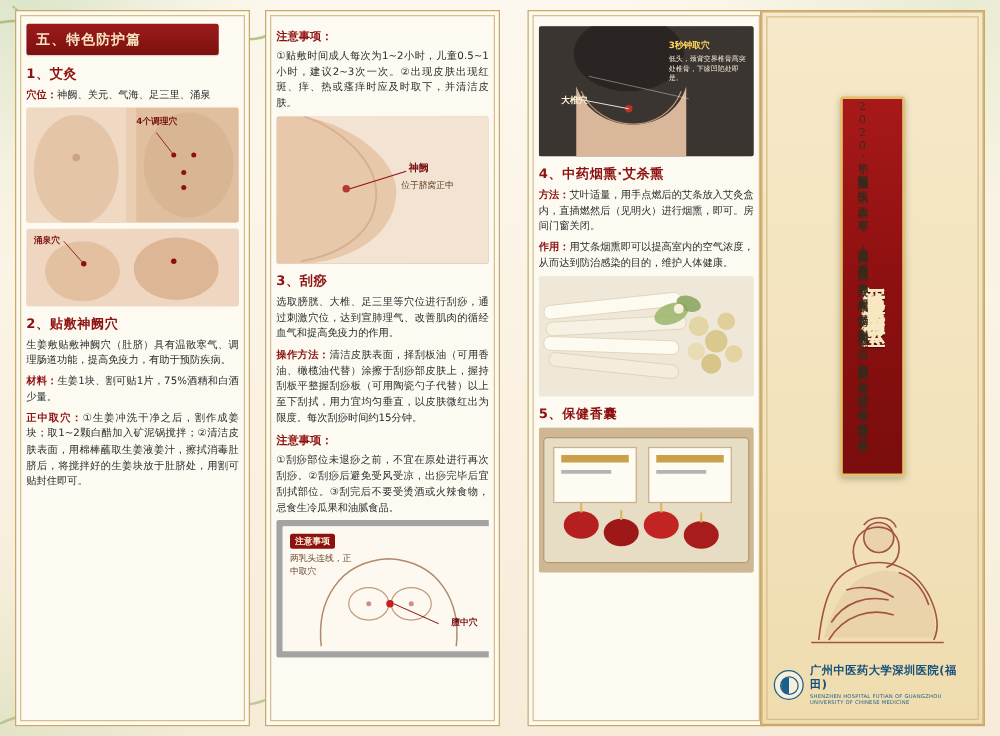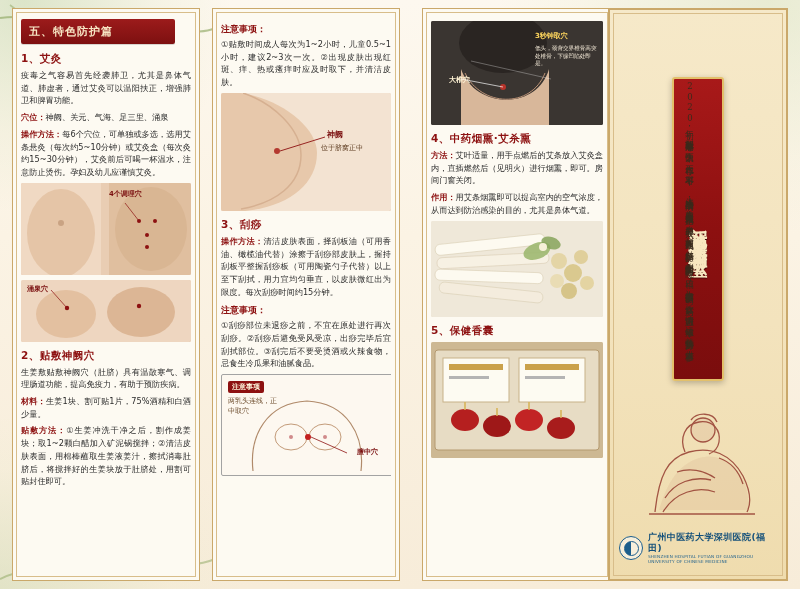--- a/index.html
+++ b/index.html
@@ -274,26 +274,22 @@
   <div class="bee" style="left:717px;top:52px;"></div>
   <div class="bee" style="left:741px;top:73px;transform:rotate(15deg)"></div>
 
   <div class="panel p1">
     <div class="panel-inner"></div>
     <div class="content">
 
       <div class="section-banner">五、特色防护篇</div>
 
       <div class="h-item">1、艾灸</div>
-      <p class="body">疫毒之气容易首先经袭肺卫，尤其是鼻体气道、肺虚者，通过艾灸可以温阳扶正，增强肺卫和脾胃功能。</p>
       <p class="body">
         <span class="lbl">穴位：</span><span>神阙、关元、气海、足三里、涌泉</span>
-      </p>
-      <p class="body">
-        <span class="lbl">操作方法：</span><span>每6个穴位，可单独或多选，选用艾条悬灸（每次约5~10分钟）或艾灸盒（每次灸约15~30分钟），艾灸前后可喝一杯温水，注意防止烫伤。孕妇及幼儿应谨慎艾灸。</span>
       </p>
 
       <div class="img skin" style="height:92px;">
         <svg viewBox="0 0 170 92" style="width:100%;height:100%">
           <rect width="170" height="92" fill="#e9cdb3"></rect>
           <path d="M0,0 L80,0 L80,92 L0,92 Z" fill="#f0d9c3"></path>
           <ellipse cx="40" cy="50" rx="34" ry="44" fill="#e5c5a7"></ellipse>
           <ellipse cx="40" cy="40" rx="3" ry="3" fill="#c9a383"></ellipse>
           <path d="M88,0 L170,0 L170,92 L88,92 Z" fill="#e0bf9f"></path>
           <ellipse cx="130" cy="46" rx="36" ry="42" fill="#d9b693"></ellipse>
@@ -317,21 +313,21 @@
         </svg>
         <div class="cap" style="left:6px;top:4px;text-align:center;">涌泉穴</div>
       </div>
 
       <div class="h-item">2、贴敷神阙穴</div>
       <p class="body">生姜敷贴敷神阙穴（肚脐）具有温散寒气、调理肠道功能，提高免疫力，有助于预防疾病。</p>
       <p class="body">
         <span class="lbl">材料：</span><span>生姜1块、割可贴1片，75%酒精和白酒少量。</span>
       </p>
       <p class="body">
-        <span class="lbl">贴敷方法：</span><span>①生姜冲洗干净之后，割作成姜块；取1~2颗白醋加入矿泥锅搅拌；②清洁皮肤表面，用棉棒蘸取生姜液姜汁，擦拭消毒肚脐后，将搅拌好的生姜块放于肚脐处，用割可贴封住即可。</span>
+        <span class="lbl">正中取穴：</span><span>①生姜冲洗干净之后，割作成姜块；取1~2颗白醋加入矿泥锅搅拌；②清洁皮肤表面，用棉棒蘸取生姜液姜汁，擦拭消毒肚脐后，将搅拌好的生姜块放于肚脐处，用割可贴封住即可。</span>
       </p>
     </div>
   </div>
 
   <div class="panel p2">
     <div class="panel-inner"></div>
     <div class="content">
 
       <div class="note-title">注意事项：</div>
       <p class="body">①贴敷时间成人每次为1~2小时，儿童0.5~1小时，建议2~3次一次。②出现皮肤出现红斑、痒、热或瘙痒时应及时取下，并清洁皮肤。</p>
@@ -342,27 +338,28 @@
           <path d="M20,0 C60,6 96,34 96,60 C96,92 66,114 24,118 L0,118 L0,0 Z" fill="#e7c8ab"></path>
           <path d="M22,0 C52,10 80,36 80,62 C80,92 54,110 20,116" fill="none" stroke="#d6b091" stroke-width="1.5"></path>
           <circle cx="56" cy="58" r="3" fill="#b4392f"></circle>
           <line x1="59" y1="58" x2="104" y2="44" stroke="#8d1111" stroke-width=".9"></line>
         </svg>
         <div class="cap" style="left:106px;top:36px;font-size:8px">神阙</div>
         <div class="cap" style="left:100px;top:50px;font-weight:normal;color:#5c3a1e">位于脐窝正中</div>
       </div>
 
       <div class="h-item">3、刮痧</div>
+      <p class="body">选取膀胱、大椎、足三里等穴位进行刮痧，通过刺激穴位，达到宣肺理气、改善肌肉的循经血气和提高免疫力的作用。</p>
       <p class="body">
         <span class="lbl">操作方法：</span><span>清洁皮肤表面，择刮板油（可用香油、橄榄油代替）涂擦于刮痧部皮肤上，握持刮板平整握刮痧板（可用陶瓷勺子代替）以上至下刮拭，用力宜均匀垂直，以皮肤微红出为限度。每次刮痧时间约15分钟。</span>
       </p>
       <div class="note-title">注意事项：</div>
       <p class="body">①刮痧部位未退痧之前，不宜在原处进行再次刮痧。②刮痧后避免受风受凉，出痧完毕后宜刮拭部位。③刮完后不要受烫酒或火辣食物，忌食生冷瓜果和油腻食品。</p>
 
-      <div class="img" style="height:100px;background:#fdf7ef;border:1px solid #a3a3a3;">
+      <div class="img" style="height:100px;background:#fdf7ef;border:5px solid #a3a3a3;">
         <svg viewBox="0 0 168 100" style="width:100%;height:100%">
           <rect width="168" height="100" fill="#fdf8f0"></rect>
           <path d="M30,96 C26,60 44,28 84,26 C124,28 142,60 138,96" fill="none" stroke="#b08a6a" stroke-width="1.2"></path>
           <path d="M52,62 a16,13 0 1,0 32,0 a16,13 0 1,0 -32,0" fill="none" stroke="#c39b79" stroke-width="1"></path>
           <path d="M86,62 a16,13 0 1,0 32,0 a16,13 0 1,0 -32,0" fill="none" stroke="#c39b79" stroke-width="1"></path>
           <circle cx="68" cy="62" r="2" fill="#d08b8b"></circle>
           <circle cx="102" cy="62" r="2" fill="#d08b8b"></circle>
           <circle cx="85" cy="62" r="3" fill="#c32020"></circle>
           <line x1="88" y1="62" x2="124" y2="78" stroke="#8d1111" stroke-width=".8"></line>
         </svg>
@@ -390,21 +387,21 @@
         <div class="cap" style="left:104px;top:10px;color:#ffd75e;">3秒钟取穴</div>
         <div class="cap" style="left:104px;top:24px;color:#f0e6d4;font-weight:normal;width:62px;line-height:1.35;font-size:5.6px;">低头，颈背交界椎骨高突处椎骨，下缘凹陷处即是。</div>
         <div class="cap" style="left:18px;top:54px;color:#fff3d4;">大椎穴</div>
       </div>
 
       <div class="h-item">4、中药烟熏·艾杀熏</div>
       <p class="body">
         <span class="lbl">方法：</span><span>艾叶适量，用手点燃后的艾条放入艾灸盒内，直插燃然后（见明火）进行烟熏，即可。房间门窗关闭。</span>
       </p>
       <p class="body">
-        <span class="lbl">作用：</span><span>用艾条烟熏即可以提高室内的空气浓度，从而达到防治感染的目的，尤其是鼻体气道。</span>
+        <span class="lbl">作用：</span><span>用艾条烟熏即可以提高室内的空气浓度，从而达到防治感染的目的，维护人体健康。</span>
       </p>
 
       <div class="img moxa" style="height:96px;">
         <svg viewBox="0 0 172 96" style="width:100%;height:100%">
           <rect width="172" height="96" fill="#efe8d9"></rect>
           <g>
             <rect x="4" y="18" width="110" height="11" rx="5" fill="#fdfaf0" stroke="#d9cdb3" stroke-width=".6" transform="rotate(-6 60 24)"></rect>
             <rect x="6" y="34" width="112" height="11" rx="5" fill="#f7f1e3" stroke="#d9cdb3" stroke-width=".6" transform="rotate(-3 62 40)"></rect>
             <rect x="4" y="50" width="108" height="11" rx="5" fill="#fdfaf0" stroke="#d9cdb3" stroke-width=".6" transform="rotate(2 60 56)"></rect>
             <rect x="8" y="66" width="104" height="11" rx="5" fill="#f4ecdd" stroke="#d9cdb3" stroke-width=".6" transform="rotate(6 60 72)"></rect>

